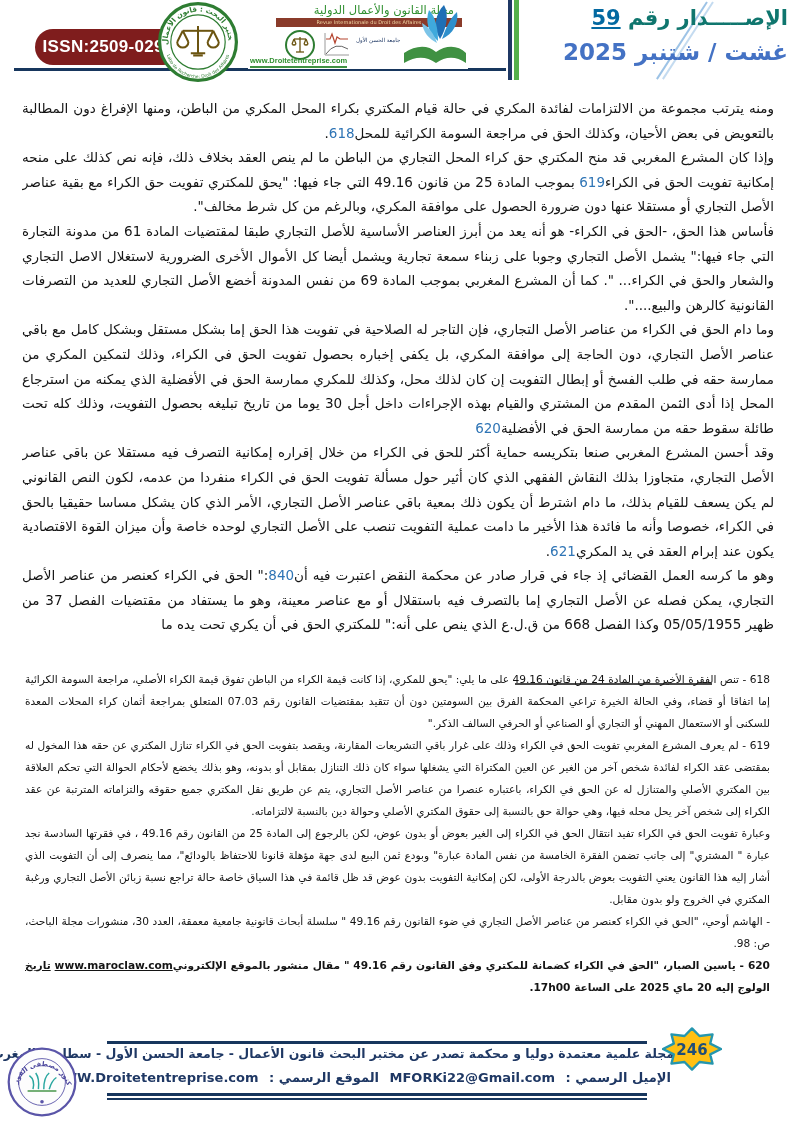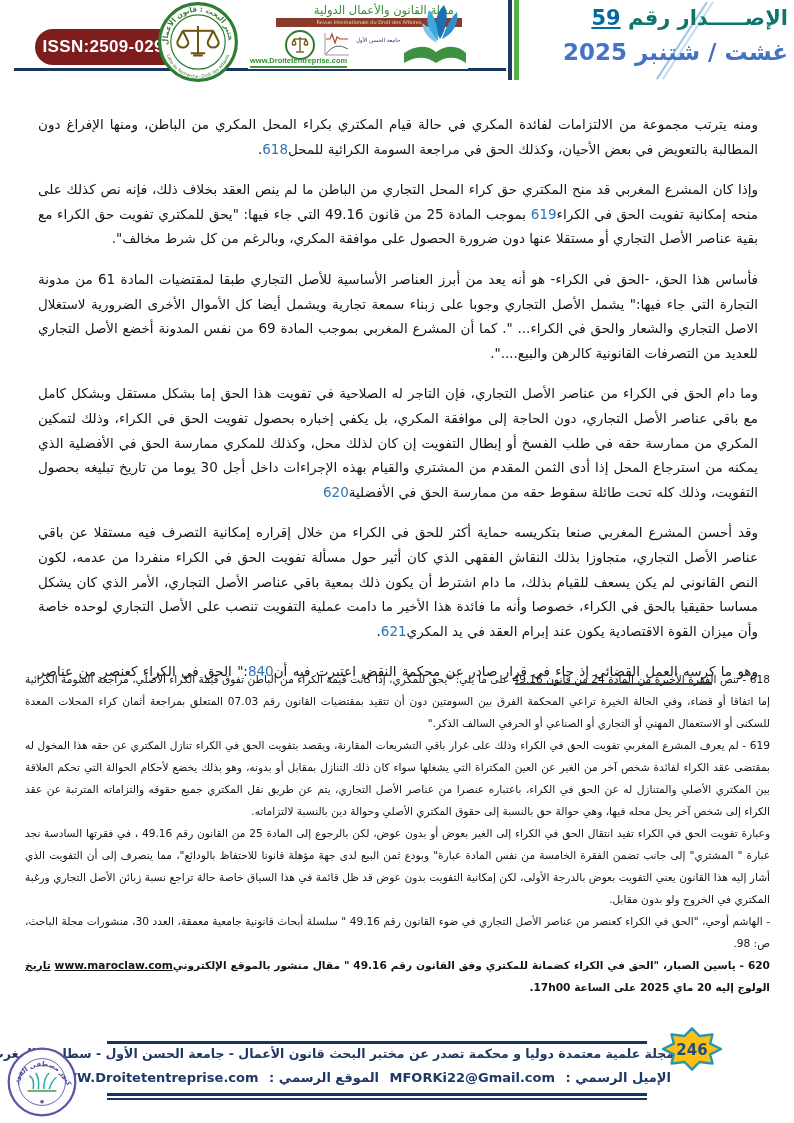--- a/index.html
+++ b/index.html
@@ -31,21 +31,21 @@
   #issue-label{color:#0f766e;}
   #issue-number{color:#0369a1;text-decoration:underline;}
   #issue-date{margin-top:7px;font-size:23px;font-weight:bold;color:#4472c4;white-space:nowrap;}
   .diag{width:2px;height:92px;background:#9dc3e6;transform:rotate(33deg);transform-origin:top;}
   #diag1{left:706px;top:2px;}
   #diag2{left:712px;top:2px;opacity:.6;}
 
   
   #body-text{left:22px;top:96px;width:752px;height:586px;overflow:hidden;direction:rtl;
       text-align:justify;font-size:13.5px;line-height:24.6px;color:#141414;}
-  #body-text p{margin:16px;}
+  #body-text p{margin:0;}
   .seg-ref{color:#2e74b5;}
   .seg-u{text-decoration:underline;}
 
   
   #fn-sep{left:515px;top:683px;width:197px;height:2px;background:#4a4a4a;}
   #footnotes{left:25px;top:668px;width:745px;height:350px;overflow:hidden;direction:rtl;
       text-align:justify;font-size:10.6px;line-height:22px;color:#141414;}
   #footnotes p{margin:0;}
   .fn-bold{font-weight:bold;}
 

